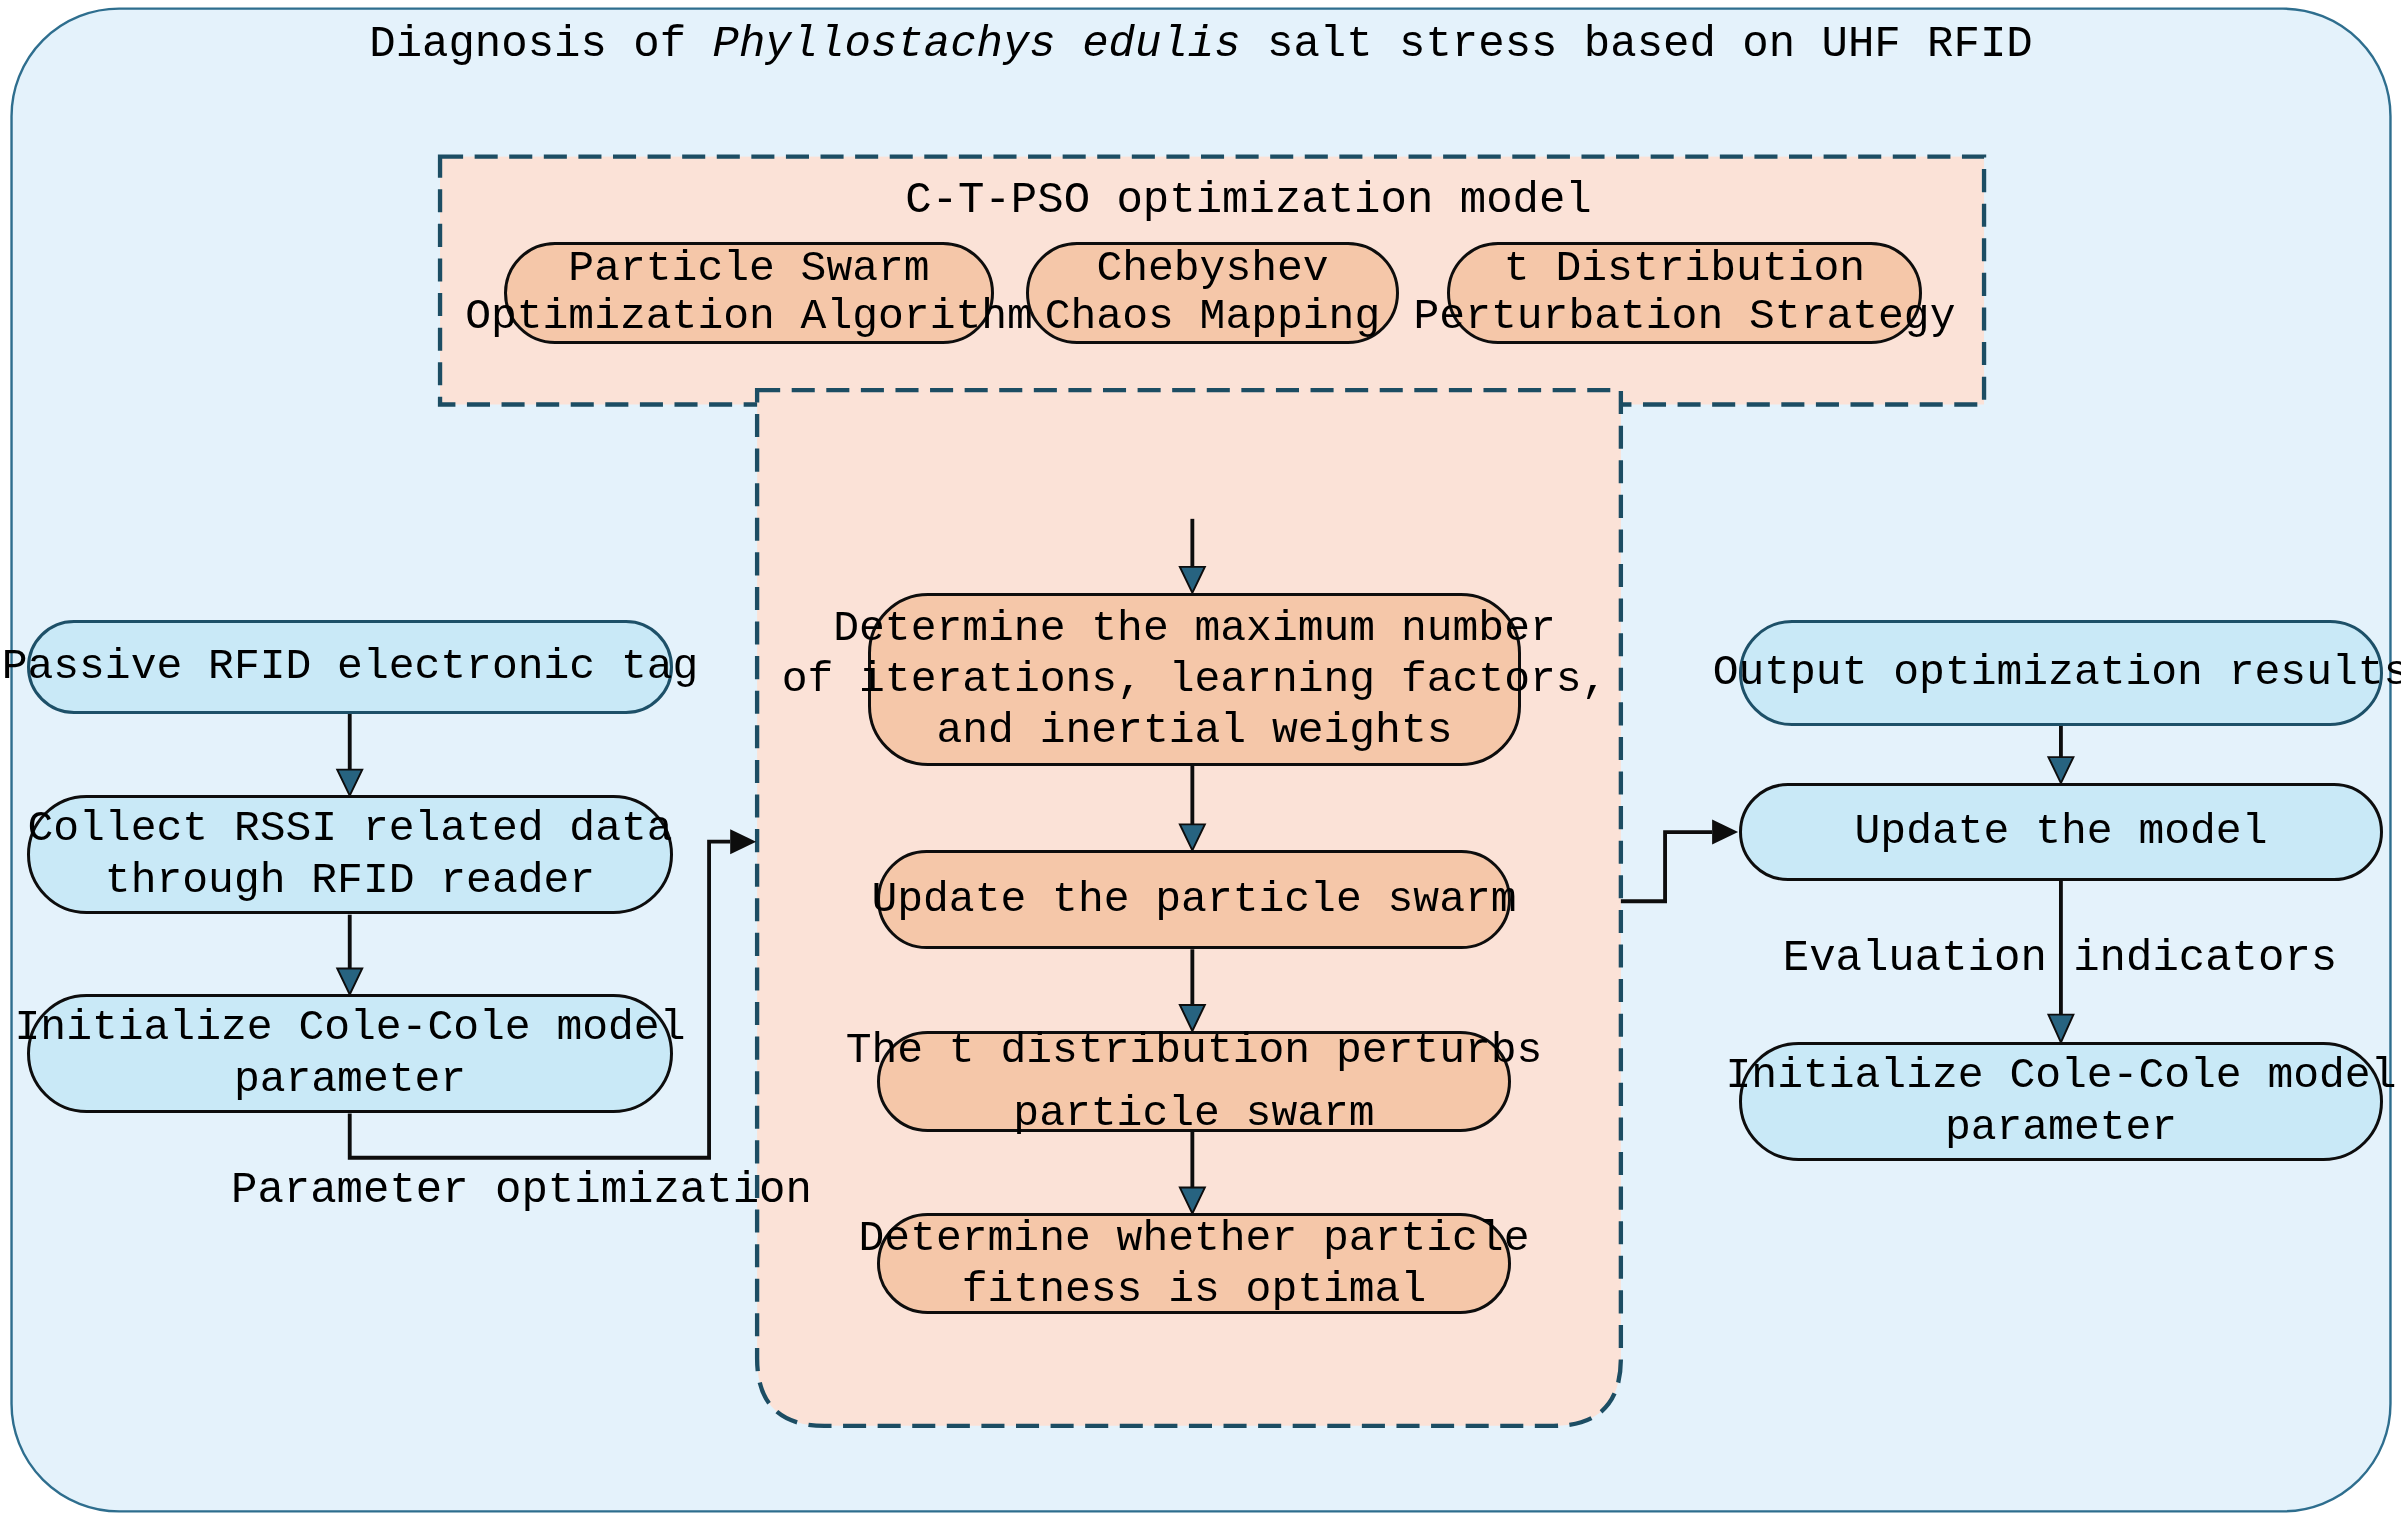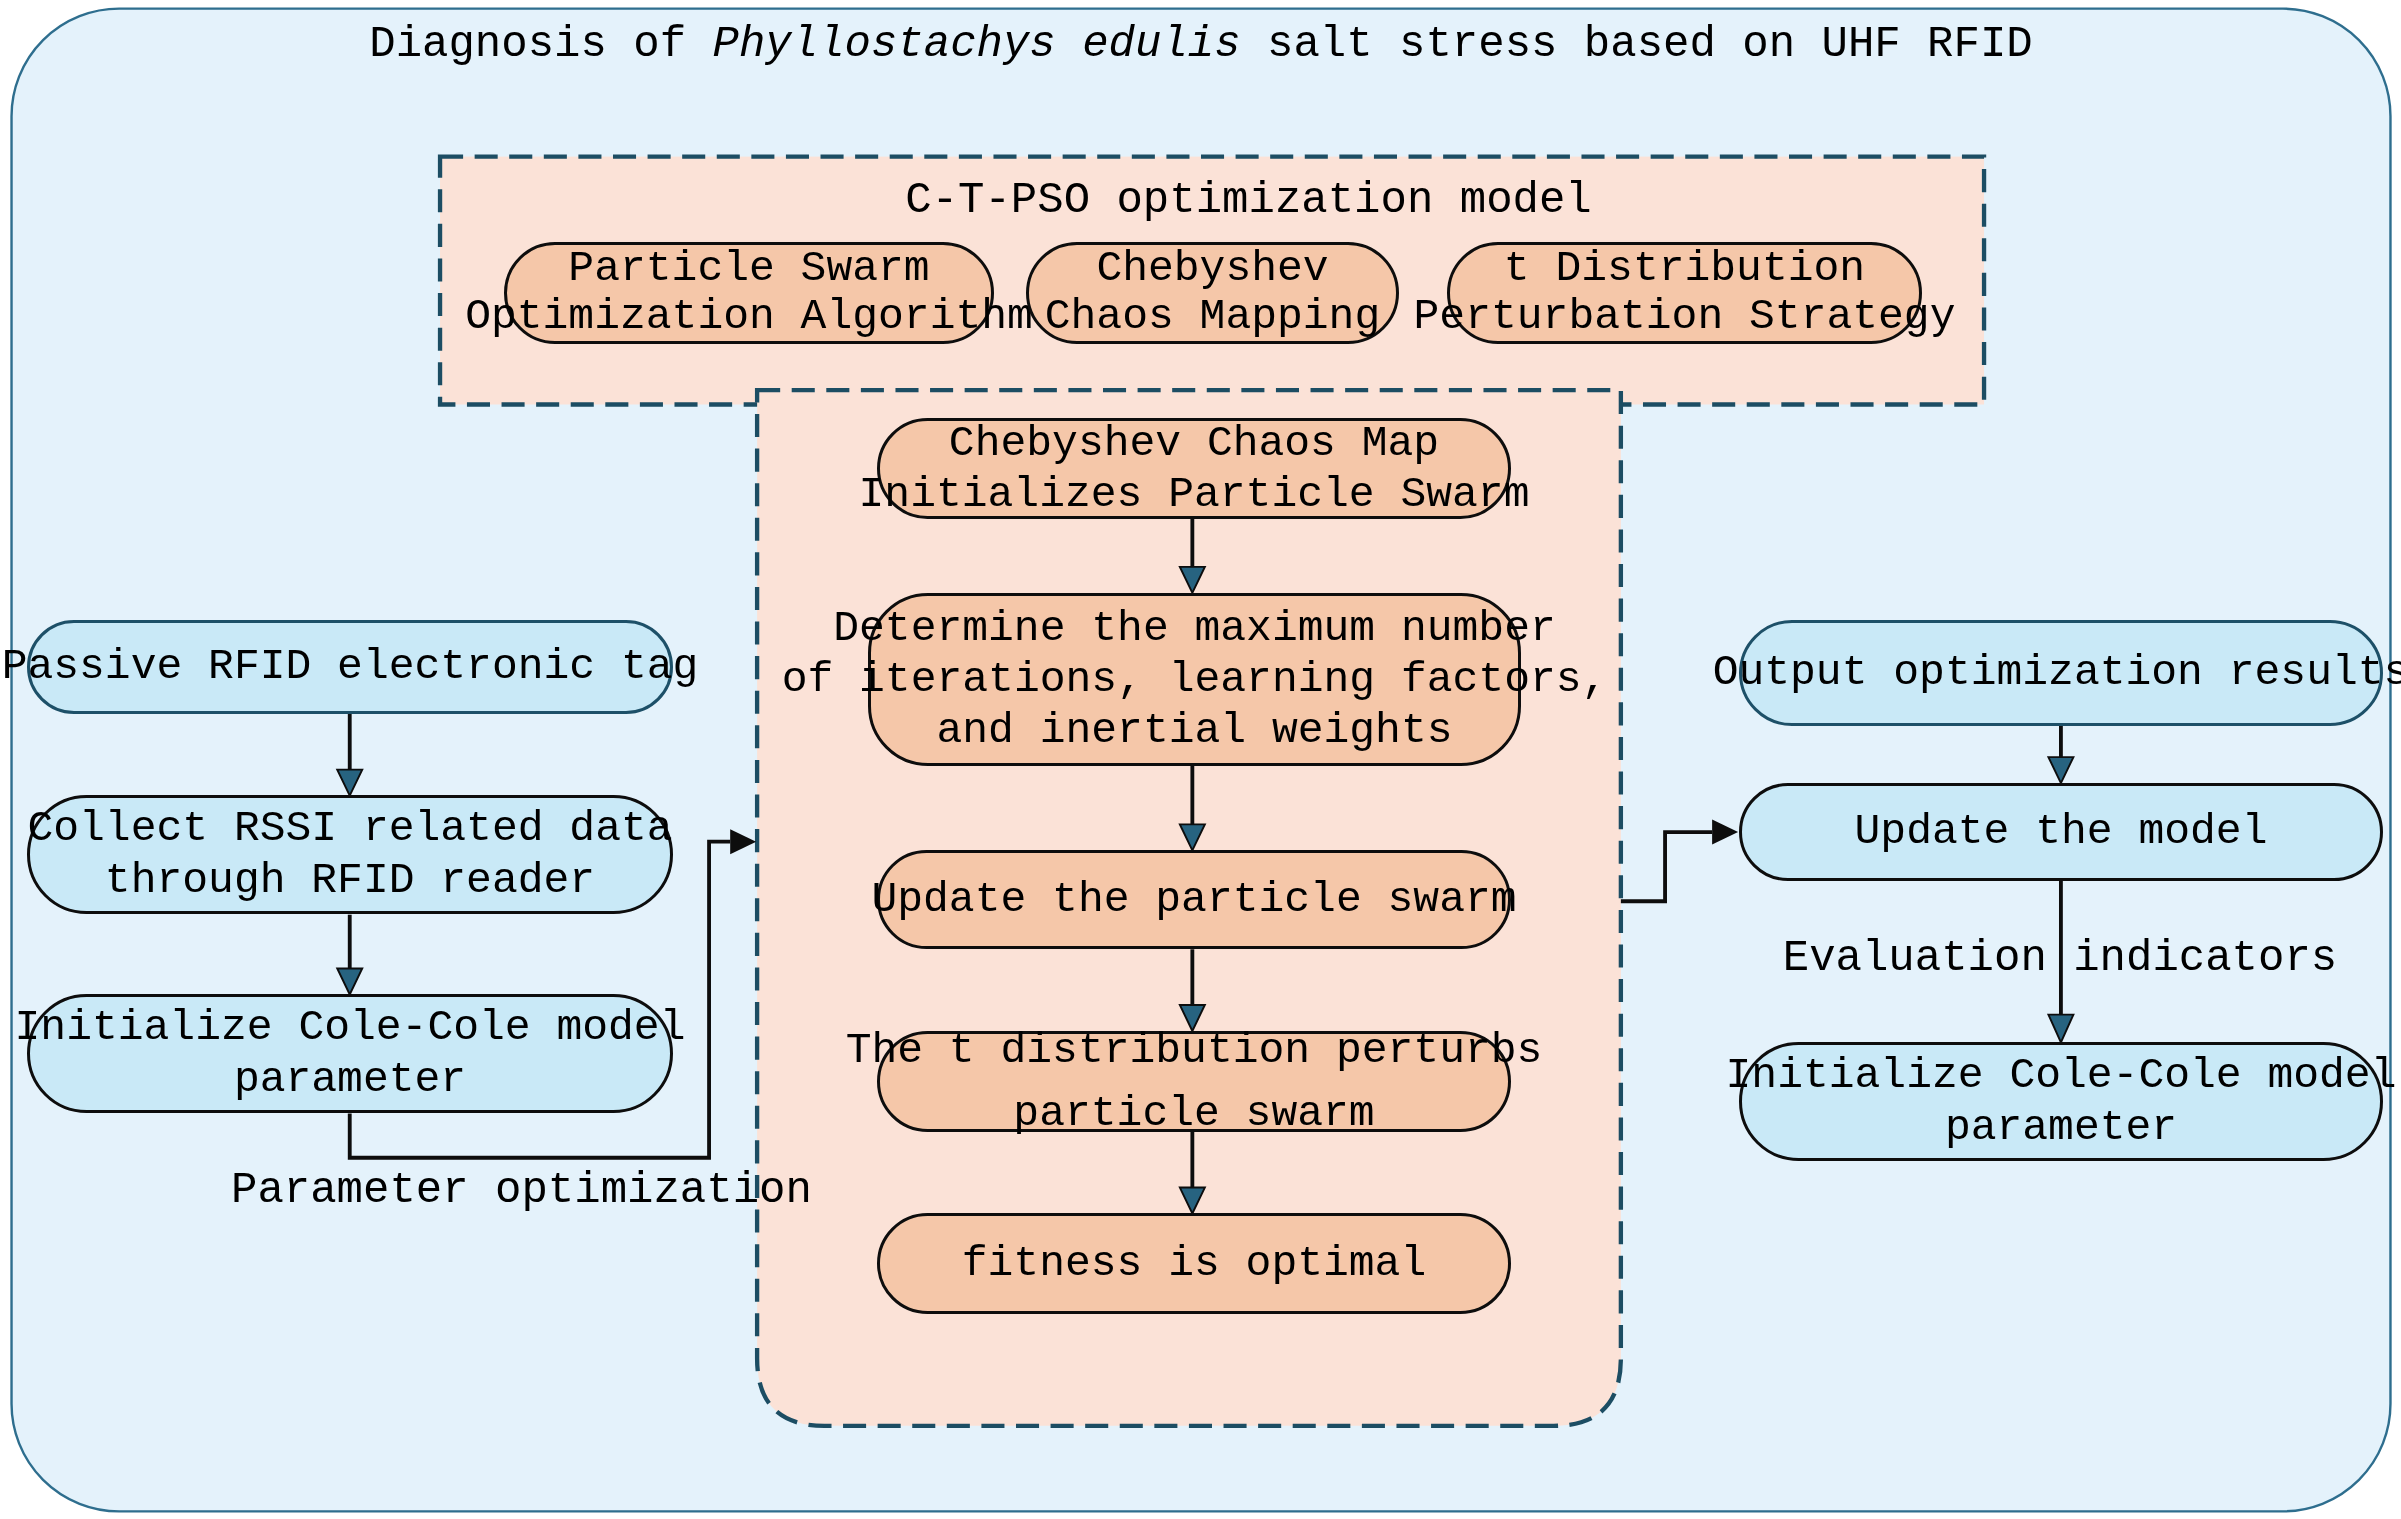--- a/index.html
+++ b/index.html
@@ -106,37 +106,34 @@
   </div>
   <div class="pill module" style="left:1026px;top:242px;width:373px;height:102px;">
     <span>Chebyshev</span>
     <span>Chaos Mapping</span>
   </div>
   <div class="pill module" style="left:1447px;top:242px;width:475px;height:102px;">
     <span>t Distribution</span>
     <span>Perturbation Strategy</span>
   </div>
 
-  <div class="pill step" style="left:877px;top:418px;width:634px;height:101px;">
-    <span>Chebyshev Chaos Map</span>
-    <span>Initializes Particle Swarm</span>
-  </div>
   <div class="pill step rad60" style="left:868px;top:593px;width:653px;height:173px;">
     <span>Determine the maximum number</span>
     <span>of iterations, learning factors,</span>
     <span>and inertial weights</span>
   </div>
   <div class="pill step" style="left:877px;top:850px;width:634px;height:99px;">
     <span>Update the particle swarm</span>
   </div>
   <div class="pill step" style="left:877px;top:1031px;width:634px;height:101px;gap:12px;">
     <span>The t distribution perturbs</span>
     <span>particle swarm</span>
   </div>
   <div class="pill step" style="left:877px;top:1213px;width:634px;height:101px;">
+    <span>Determine whether particle</span>
     <span>fitness is optimal</span>
   </div>
 
   <div class="pill proc tealb" style="left:27px;top:620px;width:646px;height:94px;">
     <span>Passive RFID electronic tag</span>
   </div>
   <div class="pill proc" style="left:27px;top:795px;width:646px;height:119px;">
     <span>Collect RSSI related data</span>
     <span>through RFID reader</span>
   </div>

